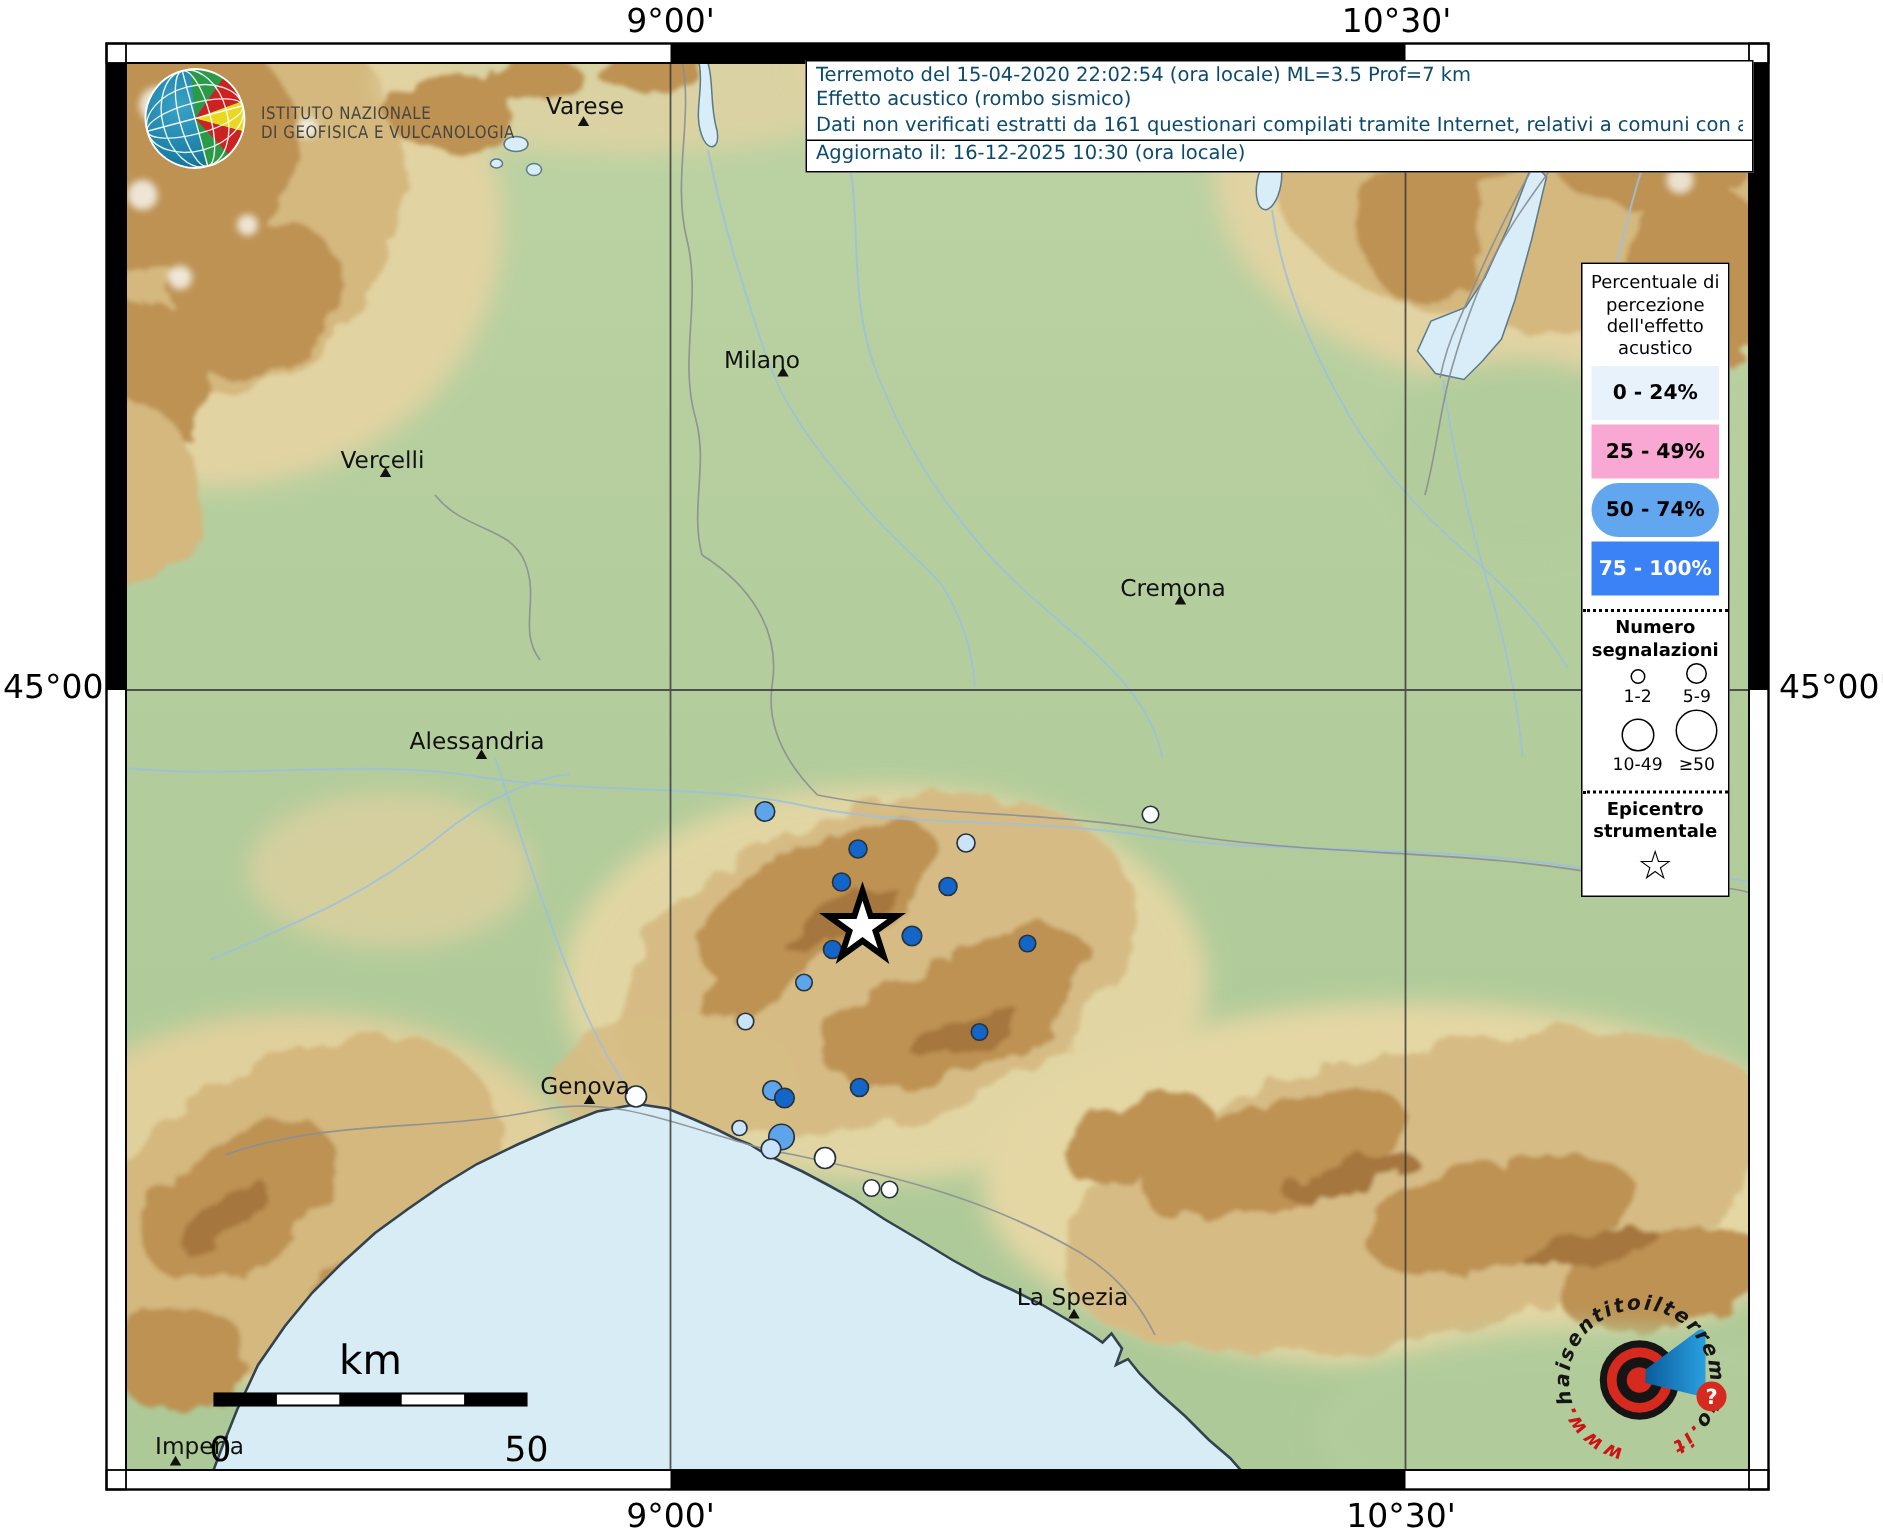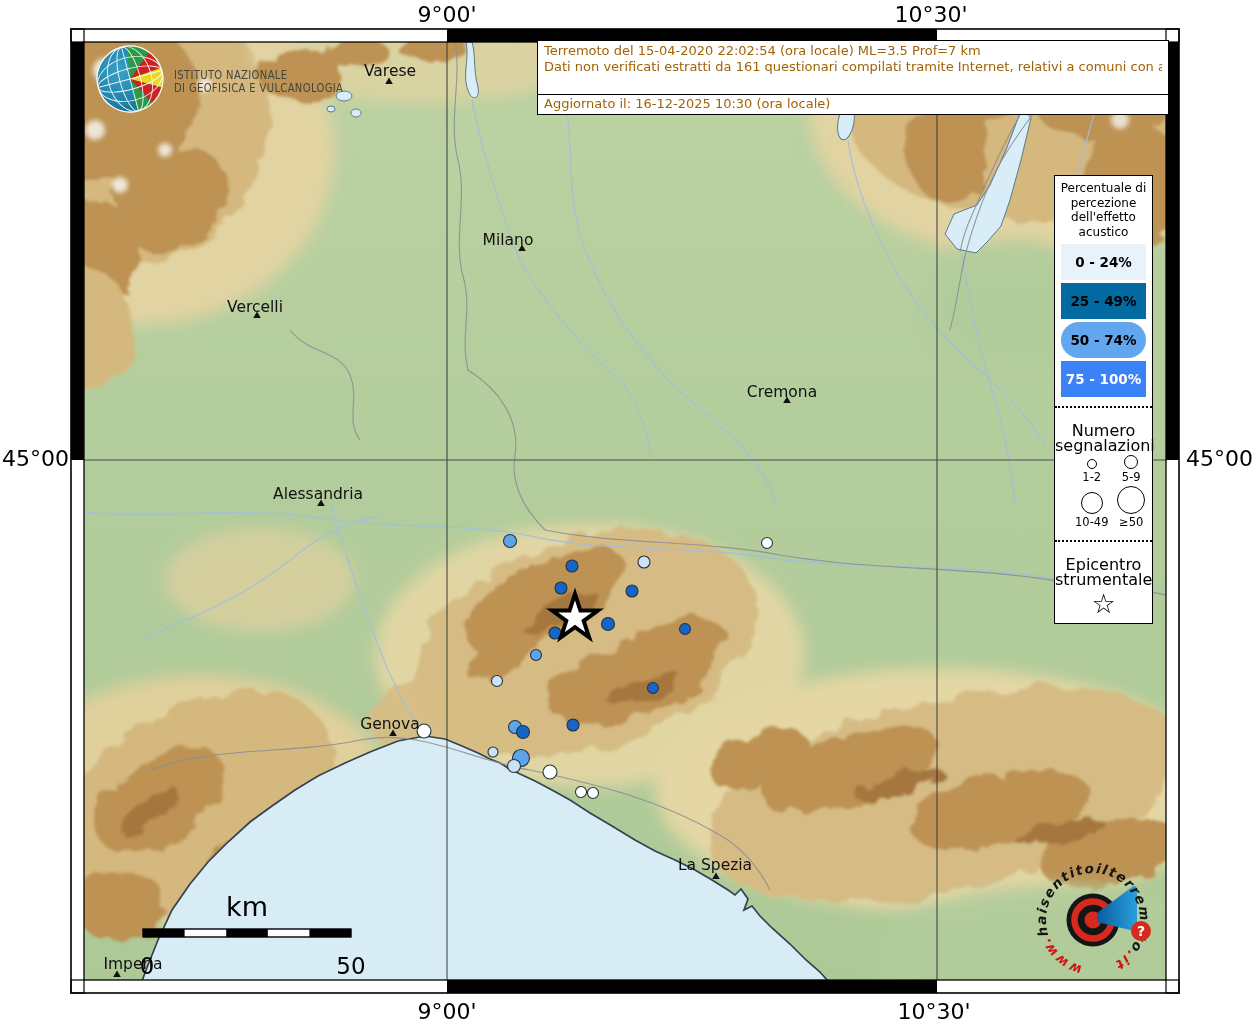--- a/index.html
+++ b/index.html
@@ -4,32 +4,32 @@
 <style>
   html,body{margin:0;padding:0;background:#ffffff;}
   #page{position:relative;width:1255px;height:1024px;background:#ffffff;overflow:hidden;
         font-family:"DejaVu Sans","Liberation Sans",sans-serif;}
   #mapsvg{position:absolute;left:0;top:0;}
 
   .axis-label{position:absolute;font-size:22px;color:#000;white-space:nowrap;text-align:right;}
   .axis-label.centered{transform:translateX(-50%);}
 
   .info-box{position:absolute;left:537px;top:40px;width:618px;background:#ffffff;
-            border:1.3px solid #000;font-size:13px;line-height:16.4px;color:#a16207;
+            border:1.3px solid #000;font-size:13px;line-height:16.4px;color:#0c4a6e;
             padding:2px 6px 2px 6px;z-index:5;}
   .info-box .iline{white-space:nowrap;overflow:hidden;}
-  .info-box .iline.divided{border-top:1px solid #000;margin:18px -6px 0 -6px;padding:1px 6px 0 6px;}
+  .info-box .iline.divided{border-top:1px solid #000;margin:1px -6px 0 -6px;padding:1px 6px 0 6px;}
 
   .legend{position:absolute;left:1054px;top:175px;width:97px;background:#ffffff;
           border:1.6px solid #000;z-index:5;text-align:center;color:#000;}
   .legend .ltitle{font-weight:normal;font-size:12px;line-height:14.5px;padding:5px 2px 2px 2px;}
   .legend .swatch{width:85px;height:36px;margin:3px auto 0 auto;font-weight:bold;font-size:13.5px;
                   line-height:36px;text-align:center;}
   .legend .dotted{border-top:2px dotted #000;margin-top:9px;}
-  .legend .sec-title{font-weight:normal;font-size:16px;line-height:14.5px;padding-top:3px;margin-top:13px;}
+  .legend .sec-title{font-weight:bold;font-size:12px;line-height:14.5px;padding-top:3px;}
   .legend .circle-grid{display:flex;flex-wrap:wrap;padding:2px 1px 0 17px;}
   .legend .circle-cell{width:50%;box-sizing:border-box;display:flex;flex-direction:column;
                        align-items:center;justify-content:flex-end;padding-bottom:2px;}
   .legend .ring{border:1.7px solid #000;border-radius:50%;background:#fff;}
   .legend .circle-cell .clabel{font-size:11.5px;line-height:13px;margin-top:2px;}
   .legend .star-glyph{font-size:27px;line-height:30px;padding:2px 0 4px 0;}
 
   .ingv-logo{position:absolute;left:95px;top:44px;display:flex;align-items:center;z-index:4;}
   .ingv-text{margin-left:9px;margin-top:6px;font-size:11.5px;line-height:13.5px;color:#454540;
              letter-spacing:0.4px;transform:scaleX(0.87);transform-origin:left center;white-space:nowrap;}
@@ -312,20 +312,21 @@
 
 <div class="axis-label centered" style="left:447px;top:2px;">9°00'</div>
 <div class="axis-label centered" style="left:931px;top:2px;">10°30'</div>
 <div class="axis-label centered" style="left:447px;top:999px;">9°00'</div>
 <div class="axis-label centered" style="left:934px;top:999px;">10°30'</div>
 <div class="axis-label" style="left:2px;top:446px;width:62px;text-align:right;">45°00'</div>
 <div class="axis-label" style="left:1186px;top:446px;">45°00'</div>
 
 <div class="info-box">
   <div class="iline">Terremoto del 15-04-2020 22:02:54 (ora locale) ML=3.5 Prof=7 km</div>
+  <div class="iline">Effetto acustico (rombo sismico)</div>
   <div class="iline">Dati non verificati estratti da 161 questionari compilati tramite Internet, relativi a comuni con almeno 3 questionari.</div>
   <div class="iline divided">Aggiornato il: 16-12-2025 10:30 (ora locale)</div>
 </div>
 
 <div class="ingv-logo">
   <svg width="70" height="70" viewBox="0 0 68 68">
     <g transform="rotate(-15 34 34)">
       <clipPath id="globeclip">
             <circle cx="34" cy="34" r="32"></circle>
           </clipPath>
@@ -351,21 +352,21 @@
   <div class="ingv-text">
     <div>ISTITUTO NAZIONALE</div>
     <div>DI GEOFISICA E VULCANOLOGIA</div>
   </div>
 </div>
 
 <div class="legend">
   <div class="ltitle">Percentuale di percezione dell'effetto acustico</div>
   <div id="swatch-list">
         <div class="swatch" style="background: rgb(231, 242, 251); color: rgb(0, 0, 0);">0 - 24%</div>
-        <div class="swatch" style="background: #0369a1; color: rgb(0, 0, 0);">25 - 49%</div>
+        <div class="swatch" style="background: #f9a8d4; color: rgb(0, 0, 0);">25 - 49%</div>
         <div class="swatch" style="background: rgb(98, 166, 239); color: rgb(0, 0, 0); border-radius: 18px;">50 - 74%</div>
         <div class="swatch" style="background: #3b82f6; color: rgb(255, 255, 255);">75 - 100%</div>
       </div>
   <div class="dotted"></div>
   <div class="sec-title">Numero segnalazioni</div>
   <div id="report-sizes" class="circle-grid">
         <div class="circle-cell">
           <div class="ring" style="width: 8px; height: 8px;"></div>
           <div class="clabel">1-2</div>
         </div>

